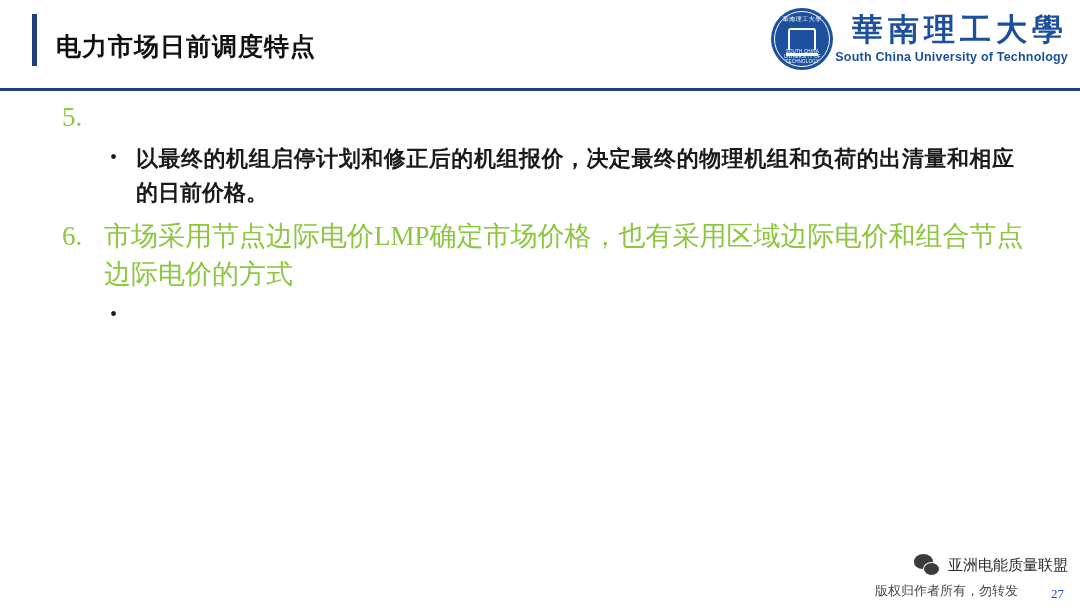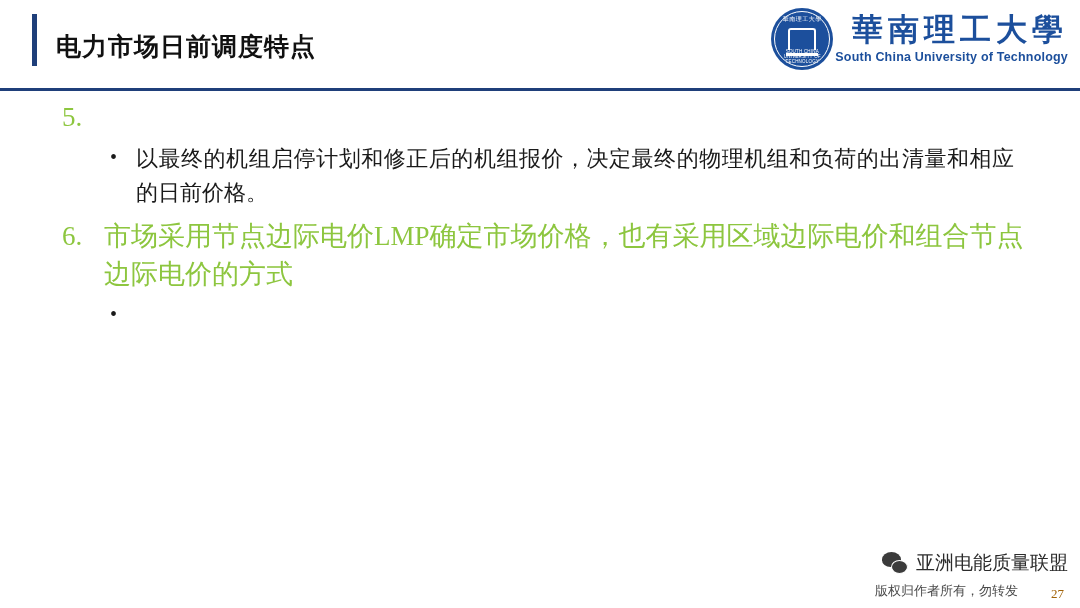--- a/index.html
+++ b/index.html
@@ -185,20 +185,21 @@
   }
   .lvl2 .marker {
     flex: 0 0 auto;
     width: 26px;
     font-size: 20px;
     line-height: 1.55;
   }
   .lvl2 .txt {
     flex: 1 1 auto;
     text-align: justify;
+    font-weight: bold;
   }
 
   
   .wechat {
     position: absolute;
     right: 12px;
     bottom: 32px;
     display: flex;
     align-items: center;
     gap: 8px;
@@ -222,41 +223,41 @@
     position: absolute;
     right: 0;
     bottom: 0;
     width: 15px;
     height: 12px;
     background: #3b3b3b;
     border-radius: 50%;
     border: 1.5px solid #ffffff;
   }
   .wechat-text {
-    font-size: 19px;
+    font-size: 15px;
     color: #2b2b2b;
     white-space: nowrap;
     font-family: "Liberation Serif", serif;
     text-align: center;
   }
   .copyright {
     position: absolute;
     right: 62px;
     bottom: 8px;
     font-size: 13px;
     color: #4a4a4a;
     white-space: nowrap;
     font-family: "Liberation Serif", serif;
   }
   .page-number {
     position: absolute;
     right: 16px;
     bottom: 6px;
     font-size: 13px;
-    color: #a16207;
+    color: #1d4ed8;
     font-family: "Liberation Serif", serif;
   }
 </style>
 </head>
 <body>
 
 <div class="slide">
 
   <div class="header">
     <div class="header-accent"></div>

